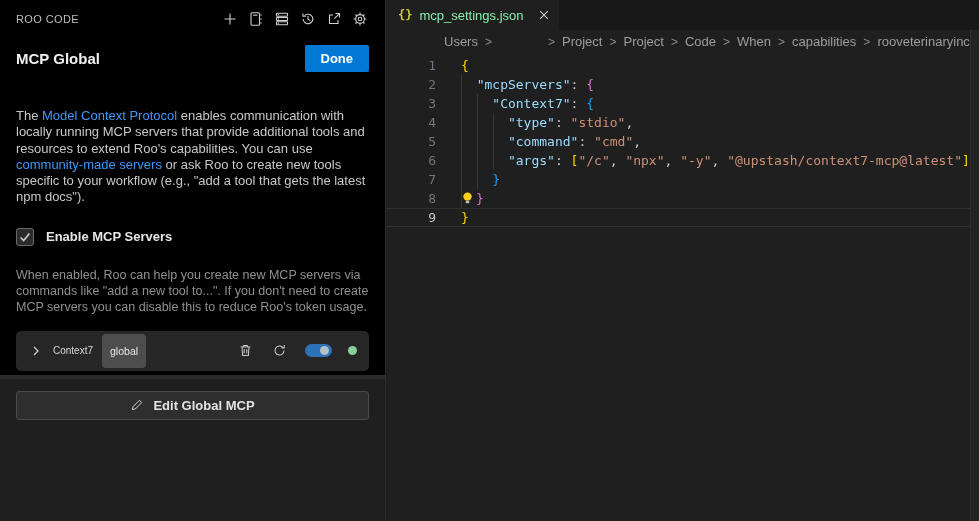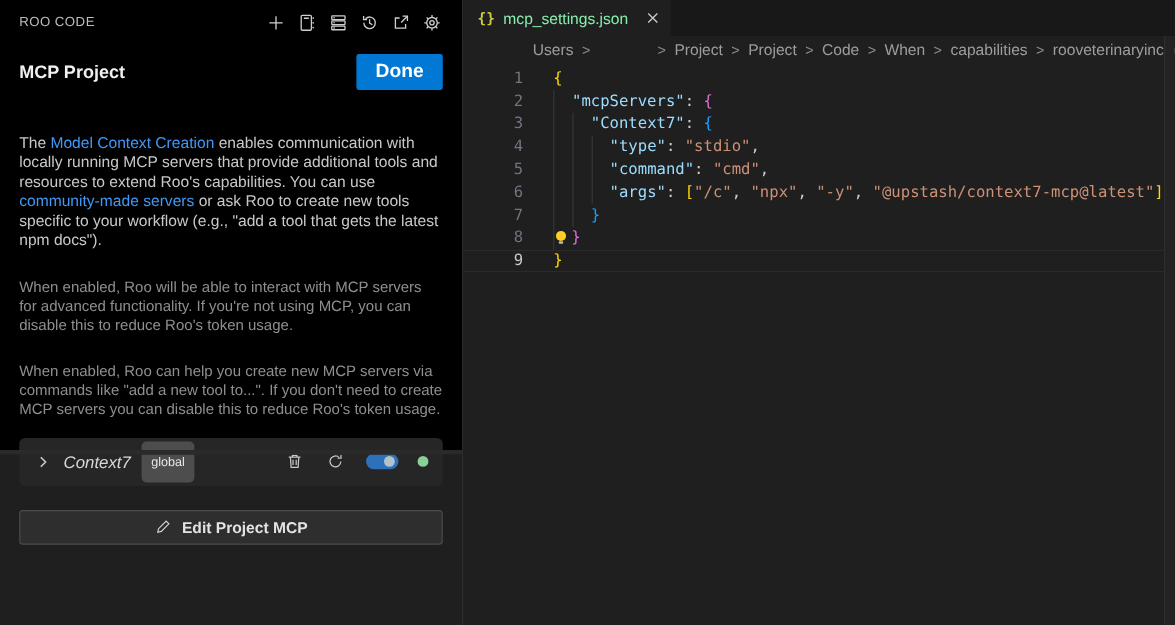--- a/index.html
+++ b/index.html
@@ -12,39 +12,39 @@
            padding:0 16px; flex:none; color:#cccccc; }
   .panel-top { display:flex; align-items:center; justify-content:space-between; padding-top:9px; }
   .brand { font-size:11px; color:#bdbdbd; letter-spacing:.4px; }
   .panel-icons { display:flex; gap:7px; }
   .icon-btn { width:19px; height:19px; display:flex; align-items:center; justify-content:center;
               cursor:pointer; border-radius:3px; }
   .icon-btn svg { stroke:#cfcfcf; fill:none; stroke-width:1.1; }
   .page-head { display:flex; align-items:center; justify-content:space-between; margin-top:17px; }
   .page-title { font-size:15px; font-weight:bold; color:#f0f0f0; }
   .done-btn { background:#0078d4; color:#ffffff; border:none; border-radius:2px;
-              font-size:16px; font-weight:bold; padding:6px 16px; cursor:pointer;
+              font-size:13px; font-weight:bold; padding:6px 16px; cursor:pointer;
               font-family:"Liberation Sans", sans-serif; }
   .intro { margin-top:36px; font-size:13px; line-height:16.3px; color:#c8c8c8; }
   .intro a { color:#4098f7; text-decoration:none; cursor:pointer; }
   .check-row { display:flex; align-items:center; gap:12px; }
   .setting-1 { margin-top:22px; }
   .setting-2 { margin-top:21px; }
   .checkbox { width:18px; height:18px; background:#2b2b2b; border:1px solid #6b6b6b;
               border-radius:3px; display:flex; align-items:center; justify-content:center;
               cursor:pointer; flex:none; }
   .checkbox svg { visibility:hidden; }
   .checkbox.checked svg { visibility:visible; }
   .check-label { font-size:13px; font-weight:bold; color:#e6e6e6; }
   .desc { margin-top:8px; font-size:12.5px; line-height:16.3px; color:#8f8f8f; }
 
   .server-row { margin-top:15px; height:40px; background:#262626; border-radius:5px;
                 display:flex; align-items:center; padding:0 12px; }
   .chev { display:flex; cursor:pointer; }
-  .server-name { margin-left:9px; font-size:14px; color:#d8d8d8;font-style:italic; }
+  .server-name { margin-left:9px; font-size:10px; color:#d8d8d8; }
   .scope-badge { margin-left:9px; background:#4d4d4d; color:#e8e8e8; font-size:10.5px;
                  border-radius:4px; padding:11px 8px; }
   .row-spacer { flex:1; }
   .row-icon { width:20px; height:20px; display:flex; align-items:center; justify-content:center;
               cursor:pointer; margin-left:14px; }
   .row-icon svg { stroke:#c9c9c9; fill:none; stroke-width:1.1; }
   .toggle { width:27px; height:13px; border-radius:7px; background:#3a3a3a; margin-left:16px;
             position:relative; cursor:pointer; flex:none; }
   .toggle.on { background:#2d72b8; }
   .toggle .knob { position:absolute; top:2px; left:2px; width:9px; height:9px; border-radius:50%;
@@ -150,28 +150,35 @@
           <svg width="16" height="16" viewBox="0 0 16 16">
               <circle cx="8" cy="8" r="4.4"></circle>
               <circle cx="8" cy="8" r="1.8"></circle>
               <path d="M8 1.6v2M8 12.4v2M1.6 8h2M12.4 8h2M3.5 3.5l1.4 1.4M11.1 11.1l1.4 1.4M12.5 3.5l-1.4 1.4M4.9 11.1l-1.4 1.4"></path>
             </svg>
         </span>
       </div>
     </div>
 
     <div class="page-head">
-      <h1 class="page-title">MCP Project</h1>
+      <h1 class="page-title">MCP Global</h1>
       <button class="done-btn">Done</button>
     </div>
 
-    <p class="intro"><span>The </span><a>Model Context Creation</a><span> enables communication with locally running MCP servers that provide additional tools and resources to extend Roo's capabilities. You can use </span><a>community-made servers</a><span> or ask Roo to create new tools specific to your workflow (e.g., "add a tool that gets the latest npm docs").</span></p>
+    <p class="intro"><span>The </span><a>Model Context Protocol</a><span> enables communication with locally running MCP servers that provide additional tools and resources to extend Roo's capabilities. You can use </span><a>community-made servers</a><span> or ask Roo to create new tools specific to your workflow (e.g., "add a tool that gets the latest npm docs").</span></p>
 
     <div class="setting-1">
-      <p class="desc">When enabled, Roo will be able to interact with MCP servers for advanced functionality. If you're not using MCP, you can disable this to reduce Roo's token usage.</p>
+      <div class="check-row">
+        <span class="checkbox checked" id="cb-servers">
+          <svg width="14" height="14" viewBox="0 0 16 16">
+              <polyline points="3,8.5 6.5,12 13,4" fill="none" stroke="#d0d0d0" stroke-width="1.8"></polyline>
+            </svg>
+        </span>
+        <span class="check-label">Enable MCP Servers</span>
+      </div>
     </div>
 
     <div class="setting-2">
       <p class="desc">When enabled, Roo can help you create new MCP servers via commands like "add a new tool to...". If you don't need to create MCP servers you can disable this to reduce Roo's token usage.</p>
     </div>
 
     <div class="server-row">
       <span class="chev">
         <svg width="16" height="16" viewBox="0 0 16 16">
             <path d="M6 4l4 4-4 4" fill="none" stroke="#cccccc" stroke-width="1.3"></path>
@@ -198,21 +205,21 @@
           <span class="knob"></span>
         </span>
       <span class="status-dot"></span>
     </div>
 
     <div class="btn-row">
       <button class="edit-btn">
         <svg width="14" height="14" viewBox="0 0 16 16">
             <path d="M10.8 2.6l2.6 2.6L6.2 12.4l-3.4.8.8-3.4z"></path>
           </svg>
-        <span>Edit Project MCP</span>
+        <span>Edit Global MCP</span>
       </button>
     </div>
 
     <div class="panel-hscroll"></div>
   </aside>
 
   <main class="editor">
     <div class="tabbar">
       <div class="tab">
         <span class="tab-json-icon">{}</span>

